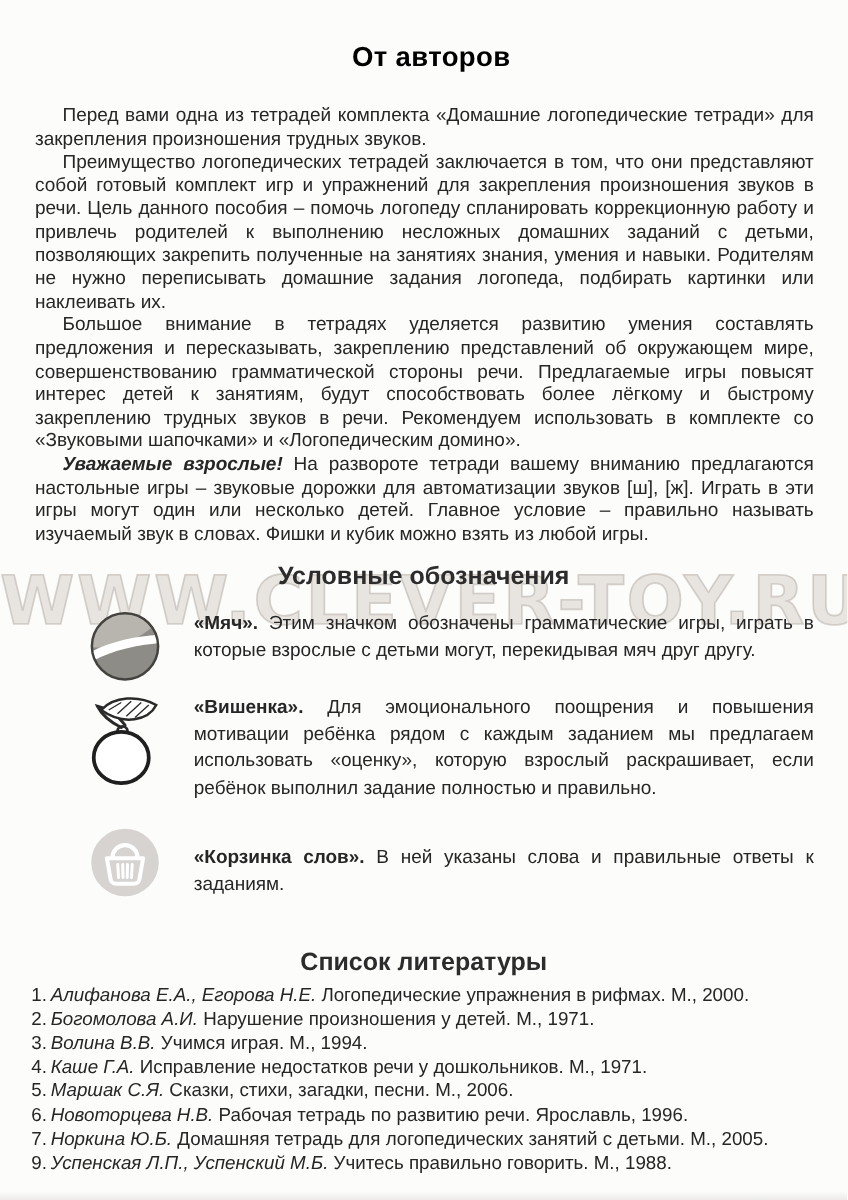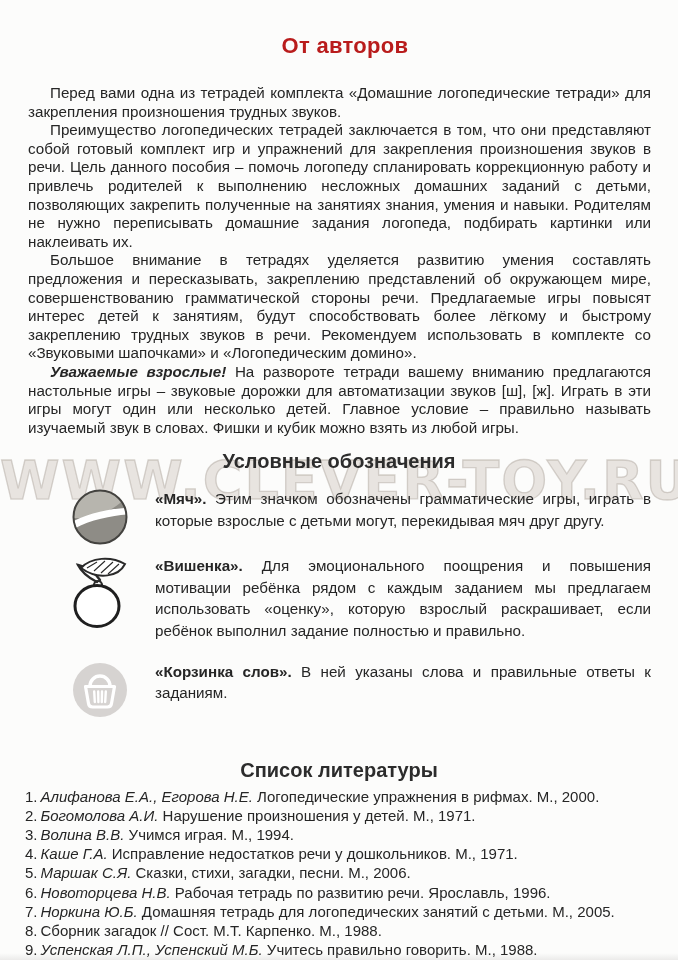--- a/index.html
+++ b/index.html
@@ -19,42 +19,42 @@
     font-family:"DejaVu Sans",sans-serif;
     font-weight:800;font-size:54px;letter-spacing:2px;
     color:rgba(224,219,213,0.75);
     -webkit-text-stroke:1.3px rgba(178,170,162,0.5);
     text-shadow:0 1px 0 rgba(255,255,255,0.85);
     pointer-events:none;
   }
   .title{
     margin:0;padding-top:33px;
     text-align:center;
-    font-size:22px;font-weight:700;color:#b91c1c;
+    font-size:22px;font-weight:700;color:#000000;
     letter-spacing:0.3px;
     padding-left:12px;
   }
   .body-text{
     margin:25px 27px 0 28px;
     font-size:15.2px;line-height:18.6px;
     text-align:justify;
   }
   .body-text p{margin:0;text-indent:22px;}
   .lead{font-weight:700;font-style:italic;}
   .section-heading{
     margin:13px 0 0 0;
     text-align:center;
     font-size:20px;font-weight:700;color:#2c2c2c;
   }
   .legend-row{
     display:flex;align-items:flex-start;
     margin:9px 27px 0 64px;
   }
   .legend-row.r2{margin-top:15px;}
-  .legend-row.r3{margin-top:19px;}
+  .legend-row.r3{margin-top:19px;align-items:flex-end;}
   .icon-box{flex:0 0 72px;width:72px;display:flex;justify-content:center;margin-right:19px;}
   .legend-text{
     margin:0;flex:1;
     font-size:15.2px;line-height:21.6px;
     text-align:justify;
   }
   .term{font-weight:700;}
   .bib-heading{margin-top:40px;}
   .bib{
     margin:5px 18px 0 25px;padding:0;
@@ -130,20 +130,19 @@
     <h2 class="section-heading bib-heading">Список литературы</h2>
 
     <ol class="bib">
       <li><span class="num">1.</span><span class="authors">Алифанова Е.А., Егорова Н.Е.</span><span> Логопедические упражнения в рифмах. М., 2000.</span></li>
       <li><span class="num">2.</span><span class="authors">Богомолова А.И.</span><span> Нарушение произношения у детей. М., 1971.</span></li>
       <li><span class="num">3.</span><span class="authors">Волина В.В.</span><span> Учимся играя. М., 1994.</span></li>
       <li><span class="num">4.</span><span class="authors">Каше Г.А.</span><span> Исправление недостатков речи у дошкольников. М., 1971.</span></li>
       <li><span class="num">5.</span><span class="authors">Маршак С.Я.</span><span> Сказки, стихи, загадки, песни. М., 2006.</span></li>
       <li><span class="num">6.</span><span class="authors">Новоторцева Н.В.</span><span> Рабочая тетрадь по развитию речи. Ярославль, 1996.</span></li>
       <li><span class="num">7.</span><span class="authors">Норкина Ю.Б.</span><span> Домашняя тетрадь для логопедических занятий с детьми. М., 2005.</span></li>
-      <li><span class="num">8.</span><span class="authors"></span><span>Сборник загадок // Сост. М.Т. Карпенко. М., 1988.</span></li>
       <li><span class="num">9.</span><span class="authors">Успенская Л.П., Успенский М.Б.</span><span> Учитесь правильно говорить. М., 1988.</span></li>
     </ol>
 
   </div>
 
   <div class="page-edge"></div>
 </div>
 
 </body></html>

